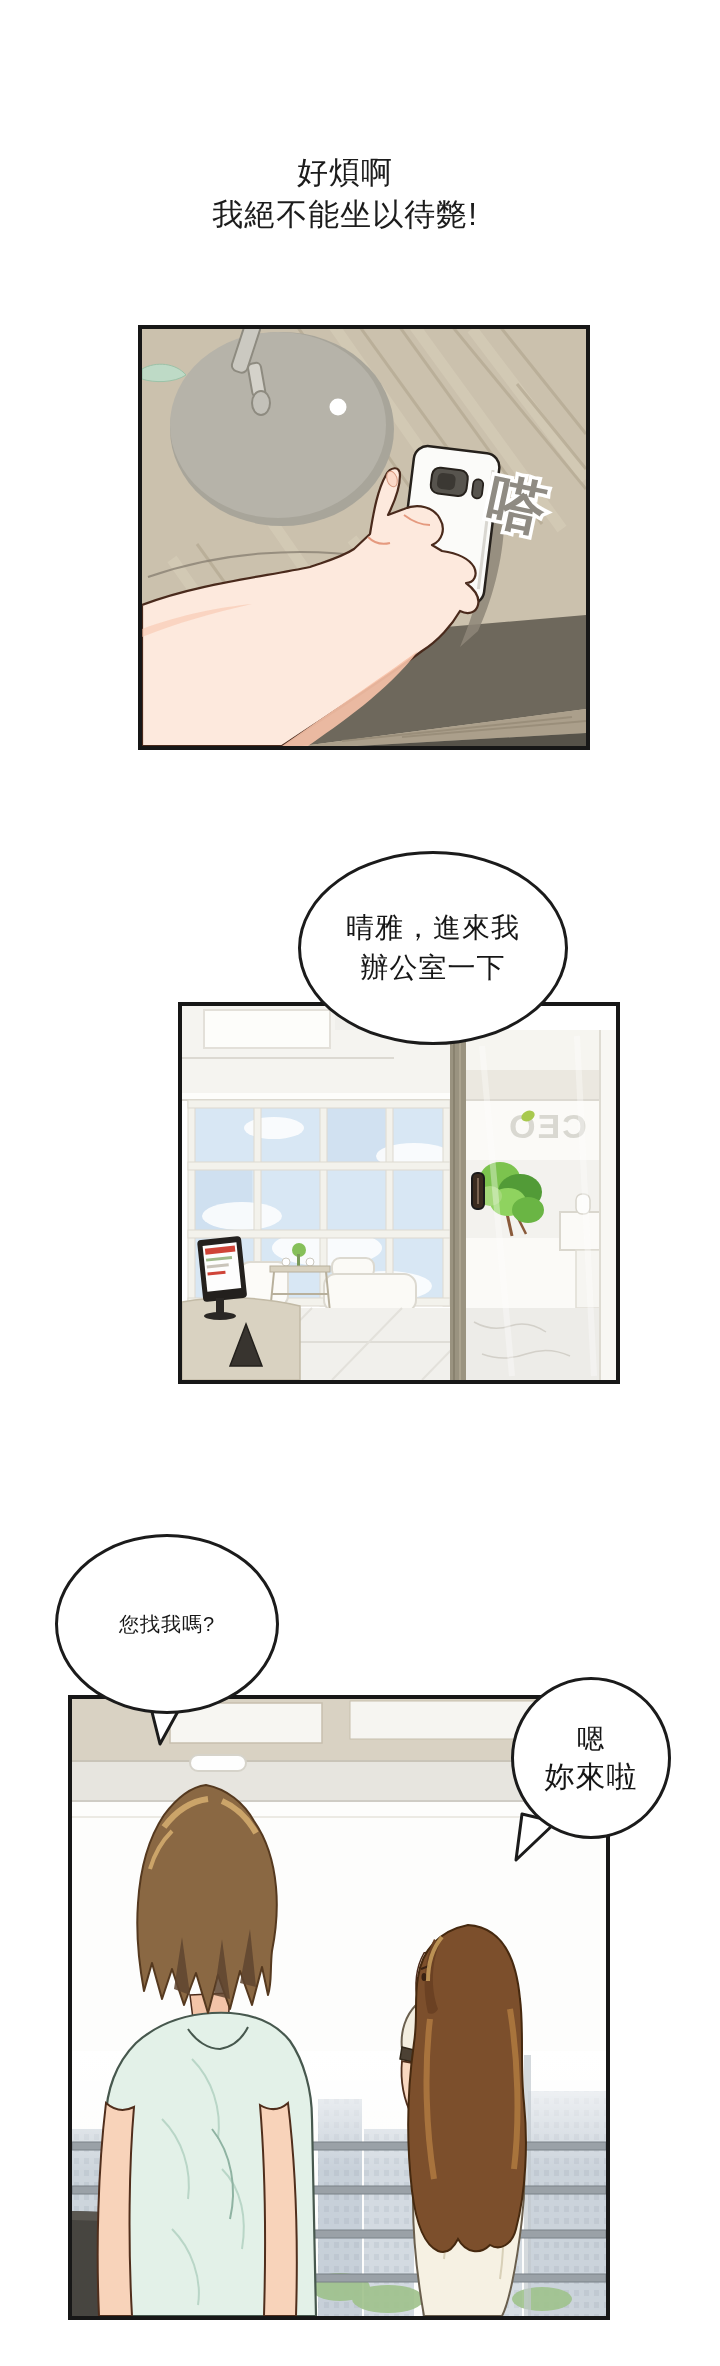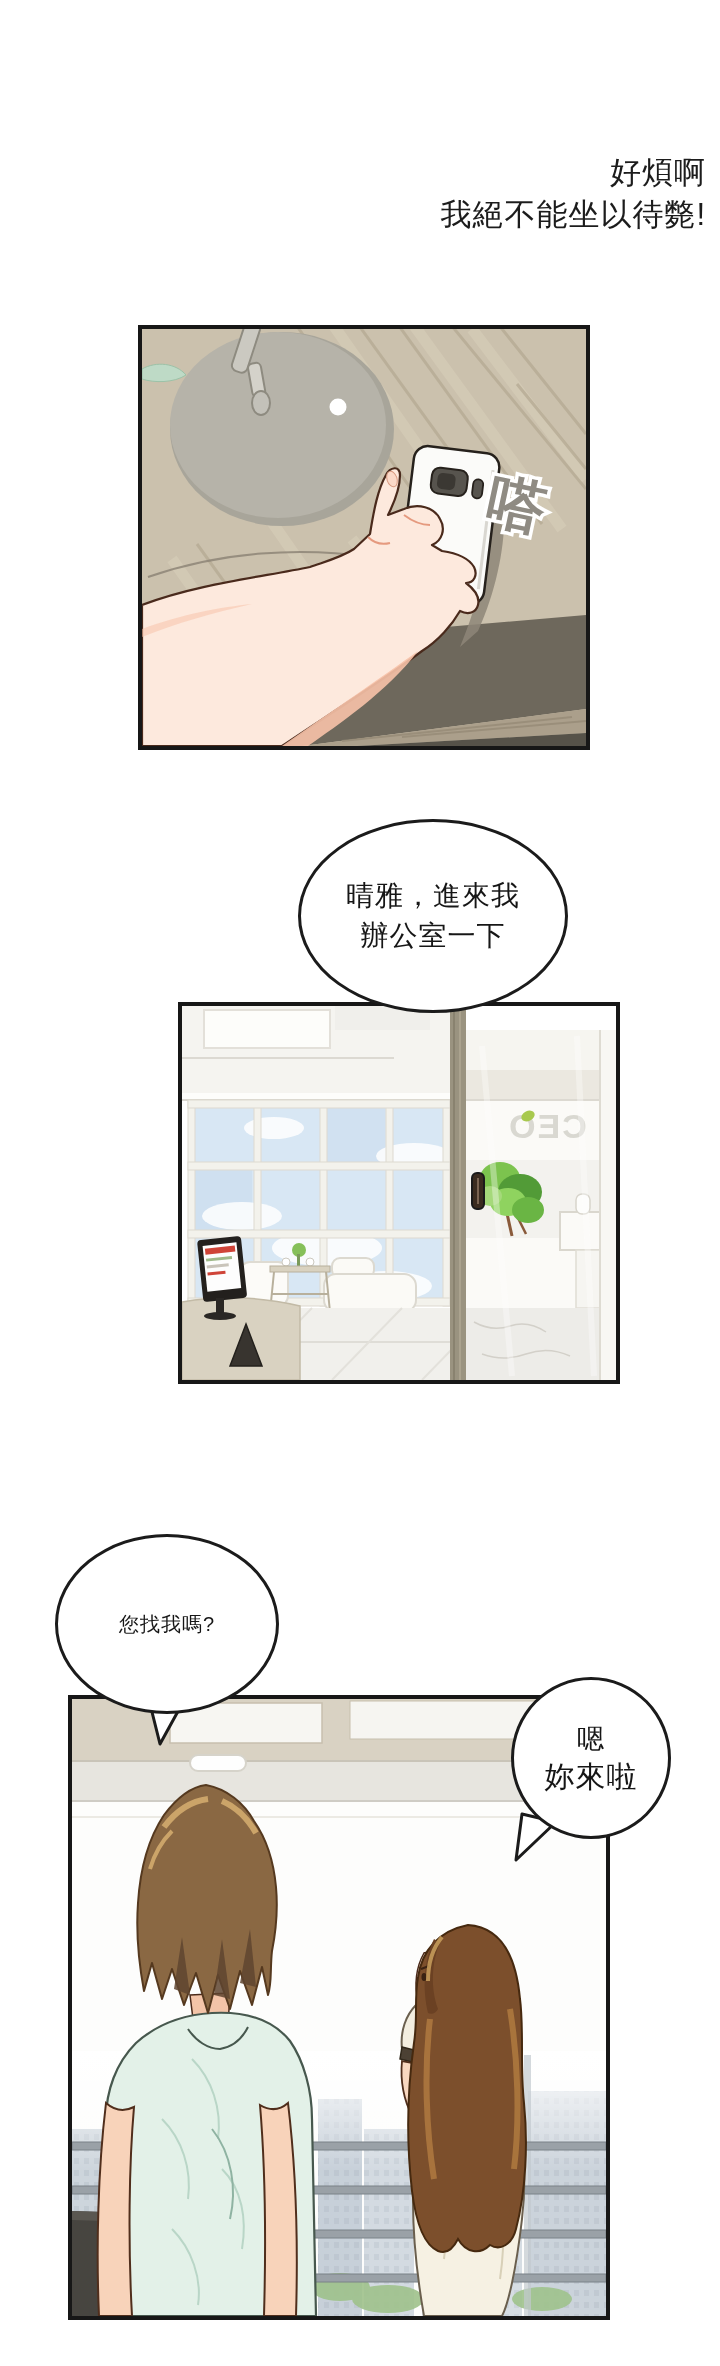--- a/index.html
+++ b/index.html
@@ -1,18 +1,18 @@
 <!DOCTYPE html>
 <html><head>
 <meta charset="utf-8">
 <style>
   html,body{margin:0;padding:0;background:#ffffff;}
   #page{position:relative;width:720px;height:2366px;background:#ffffff;overflow:hidden;
         font-family:"Liberation Sans","DejaVu Sans",sans-serif;color:#1c1c1c;}
-  .narration{position:absolute;top:152px;left:16px;width:690px;text-align:right;
+  .narration{position:absolute;top:152px;left:0;width:690px;text-align:center;
              font-size:31px;line-height:42px;letter-spacing:1px;color:#1c1c1c;}
   .panel{position:absolute;border:4px solid #171717;background:#fff;box-sizing:border-box;}
   .panel svg{display:block;}
   .bubble{position:absolute;background:#ffffff;border:3px solid #1b1b1b;border-radius:50%;
           display:flex;flex-direction:column;align-items:center;justify-content:center;
           text-align:center;z-index:6;box-sizing:border-box;}
   .bubble .bline{font-size:28px;line-height:40px;letter-spacing:1px;color:#161616;white-space:nowrap;}
   .tail{position:absolute;z-index:5;}
 </style>
 </head>
@@ -331,21 +331,21 @@
         <ellipse cx="352" cy="278" rx="2.5" ry="4" fill="#3a2213"></ellipse>
         <g stroke="#b07a40" stroke-width="6" fill="none" opacity="0.85">
           <path d="M358,320 C352,370 354,430 362,480"></path>
             <path d="M438,310 C446,360 448,420 442,470"></path>
           <path d="M370,238 C360,250 356,266 356,282" stroke="#caa05d" stroke-width="4"></path>
         </g>
       </g>
     </svg>
   </div>
 
-  <div class="bubble" style="left:298px;top:819px;width:270px;height:194px;font-family:Liberation Serif, serif;">
+  <div class="bubble" style="left:298px;top:851px;width:270px;height:194px;font-family:Liberation Serif, serif;">
     <div class="bline">晴雅，進來我</div>
     <div class="bline">辦公室一下</div>
   </div>
 
   <svg class="tail" style="left:146px;top:1702px;" width="44" height="46" viewBox="0 0 44 46">
     <path d="M4,2 L36,2 L14,42 Z" fill="#ffffff" stroke="#1b1b1b" stroke-width="3" stroke-linejoin="round"></path>
   </svg>
   <div class="bubble" style="left:55px;top:1534px;width:224px;height:180px;">
     <div class="bline" style="font-size:20px;">您找我嗎?</div>
   </div>

